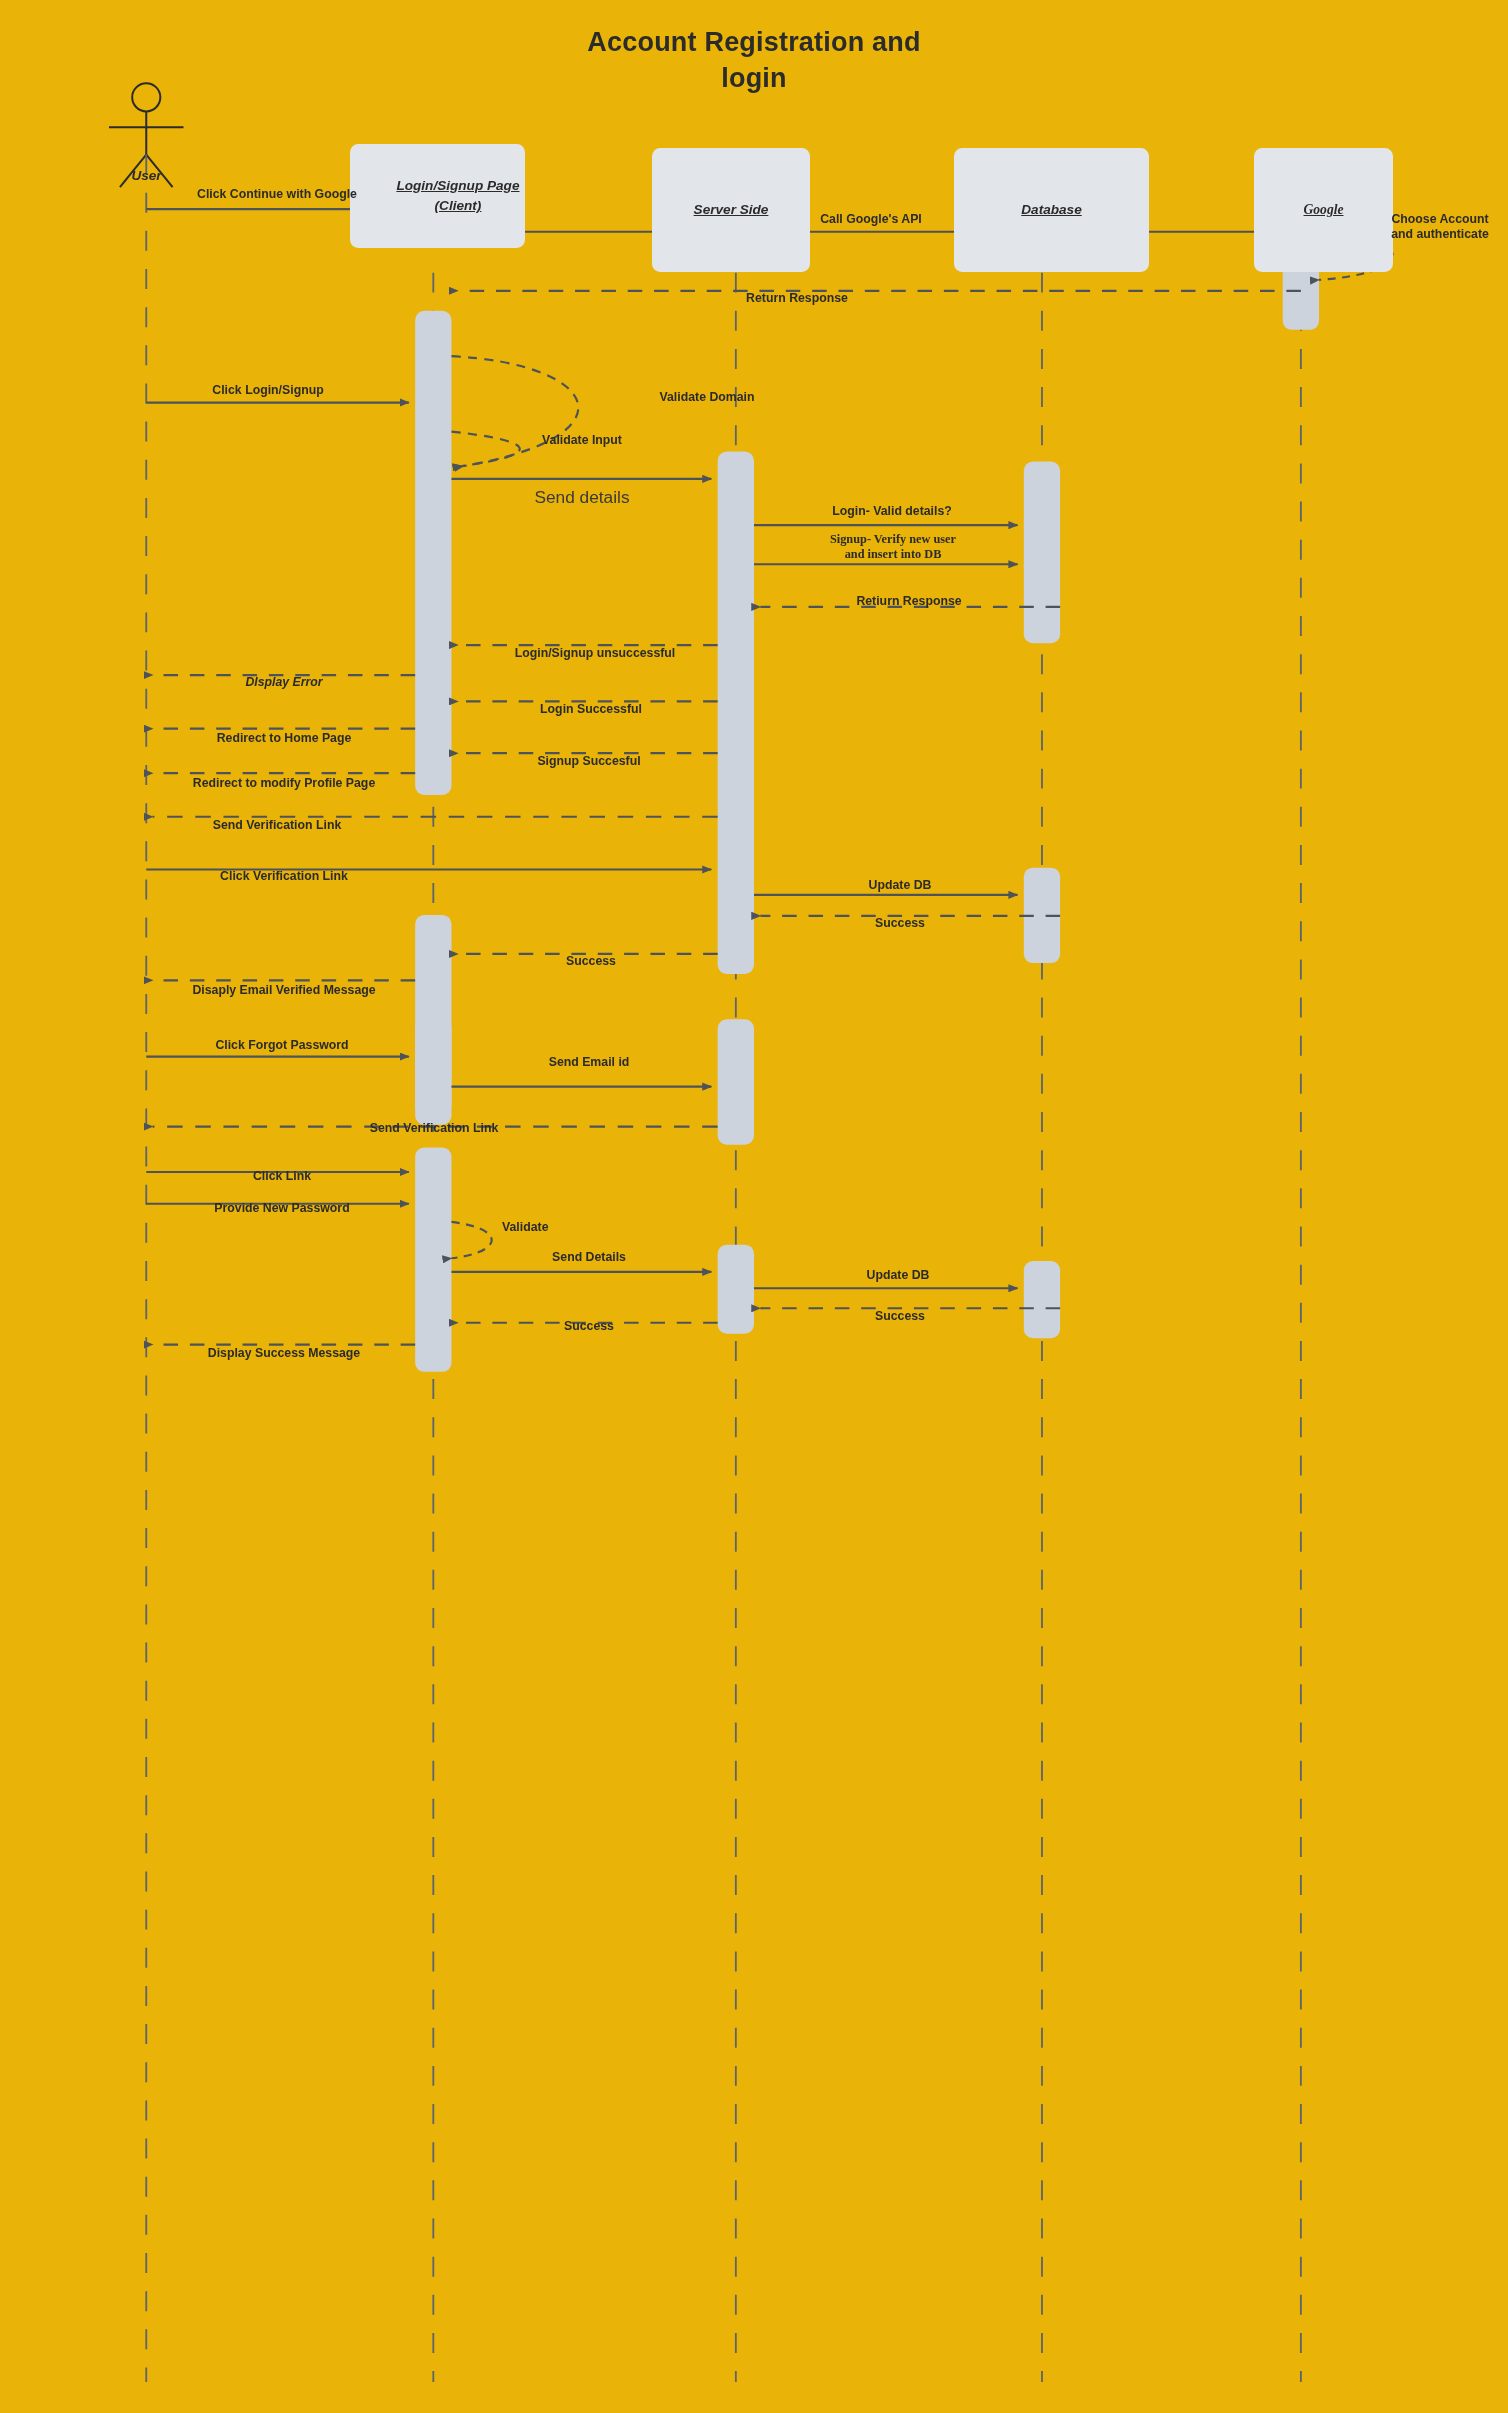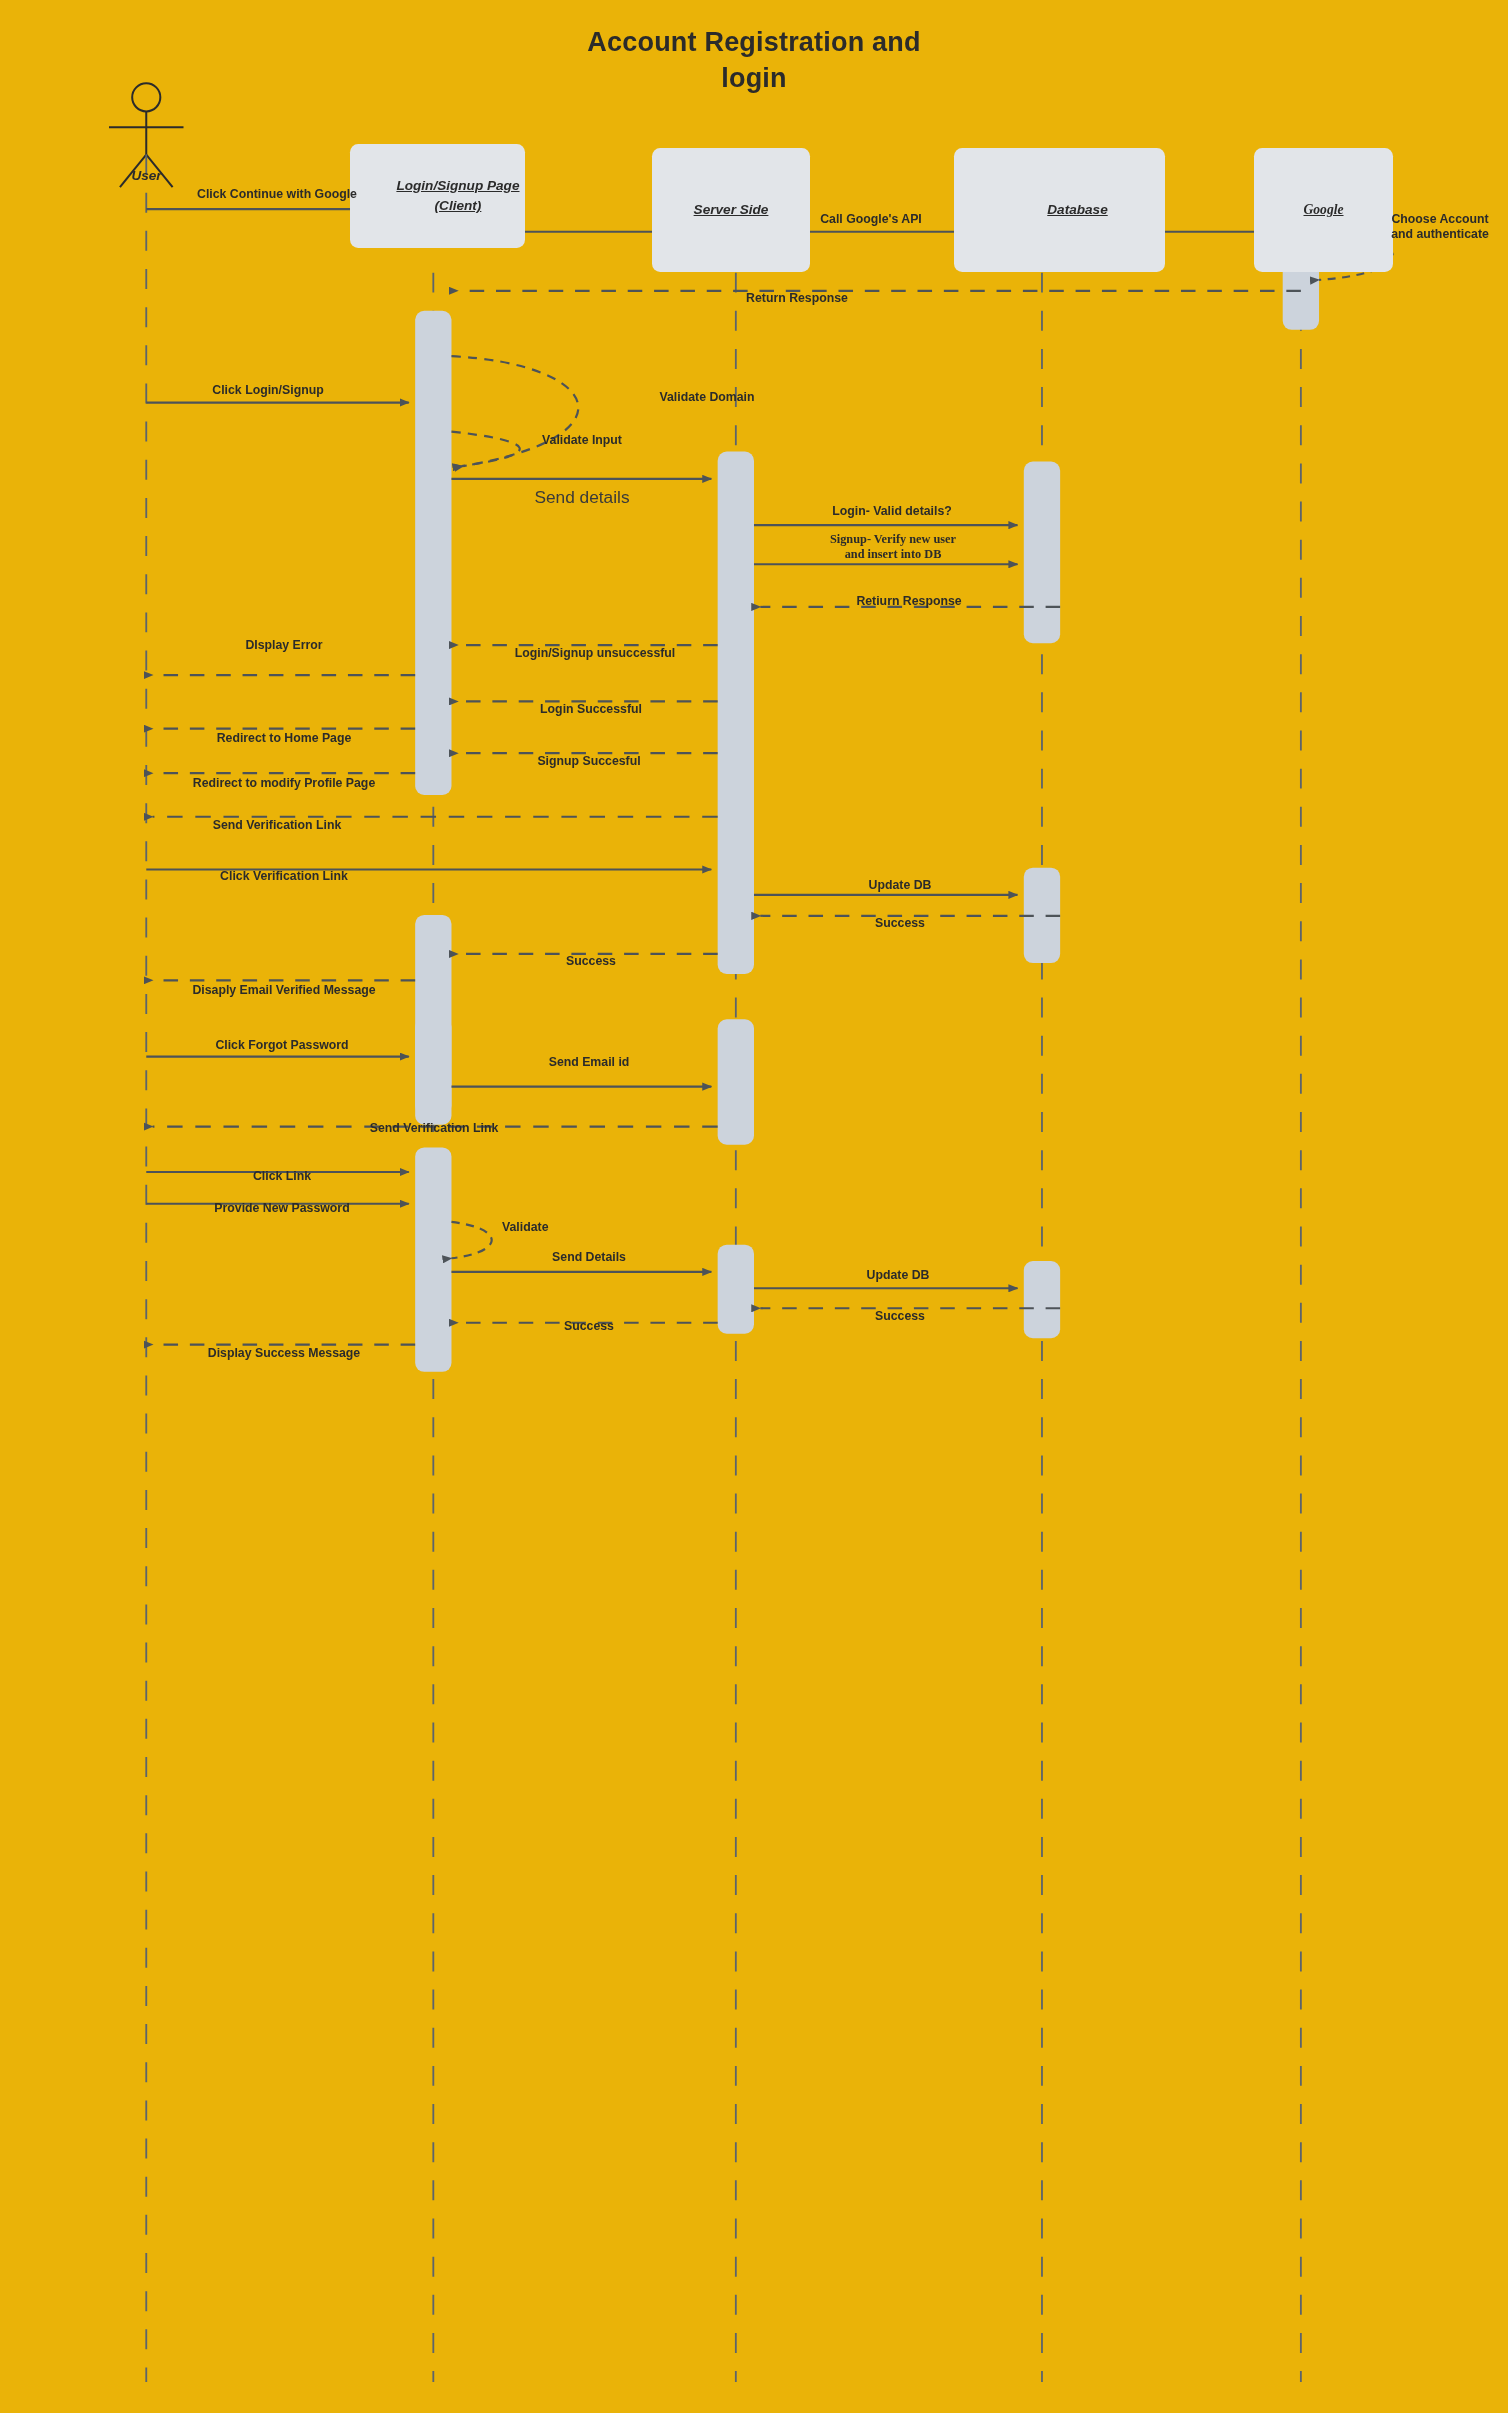--- a/index.html
+++ b/index.html
@@ -205,21 +205,21 @@
   <div class="lifeline-box" style="left:350px; top:144px; width:175px; height:104px;justify-content:flex-end;">
     <div class="lifeline-box-label">
       <span>Login/Signup Page</span><br><span>(Client)</span>
     </div>
   </div>
 
   <div class="lifeline-box" style="left:652px; top:148px; width:158px; height:124px;">
     <div class="lifeline-box-label">Server Side</div>
   </div>
 
-  <div class="lifeline-box" style="left:954px; top:148px; width:175px; height:124px;padding-left:36px;">
+  <div class="lifeline-box" style="left:954px; top:148px; width:195px; height:124px;">
     <div class="lifeline-box-label">Database</div>
   </div>
 
   <div class="lifeline-box" style="left:1254px; top:148px; width:139px; height:124px;font-family:Liberation Serif, serif;">
     <div class="lifeline-box-label">Google</div>
   </div>
 
   <div class="actor-label" style="left:101px; top:168px; width:91px;">User</div>
 
   <div class="msg center" style="left:277px; top:187px;">Click Continue with Google</div>
@@ -231,21 +231,21 @@
   <div class="msg center" style="left:707px; top:390px;">Validate Domain</div>
   <div class="msg center" style="left:268px; top:383px;">Click Login/Signup</div>
   <div class="msg center" style="left:582px; top:433px;">Validate Input</div>
   <div class="msg center plain" style="left:582px; top:487px;">Send details</div>
   <div class="msg center" style="left:892px; top:504px;">Login- Valid details?</div>
   <div class="msg multi" style="left:791px; top:532px; width:204px; text-align:center;font-family:Liberation Serif, serif;">
     <span>Signup- Verify new user</span><br><span>and insert into DB</span>
   </div>
   <div class="msg center" style="left:909px; top:594px;">Retiurn Response</div>
   <div class="msg center" style="left:595px; top:646px;">Login/Signup unsuccessful</div>
-  <div class="msg center" style="left:284px; top:638px;">DIsplay Error</div>
+  <div class="msg center" style="left:284px; top:675px;font-style:italic;">DIsplay Error</div>
   <div class="msg center" style="left:591px; top:702px;">Login Successful</div>
   <div class="msg center" style="left:284px; top:731px;">Redirect to Home Page</div>
   <div class="msg center" style="left:589px; top:754px;">Signup Succesful</div>
   <div class="msg center" style="left:284px; top:776px;">Redirect to modify Profile Page</div>
   <div class="msg center" style="left:277px; top:818px;">Send Verification Link</div>
   <div class="msg center" style="left:284px; top:869px;">Click Verification Link</div>
   <div class="msg center" style="left:900px; top:878px;">Update DB</div>
   <div class="msg center" style="left:900px; top:916px;">Success</div>
   <div class="msg center" style="left:591px; top:954px;">Success</div>
   <div class="msg center" style="left:284px; top:983px;">Disaply Email Verified Message</div>

